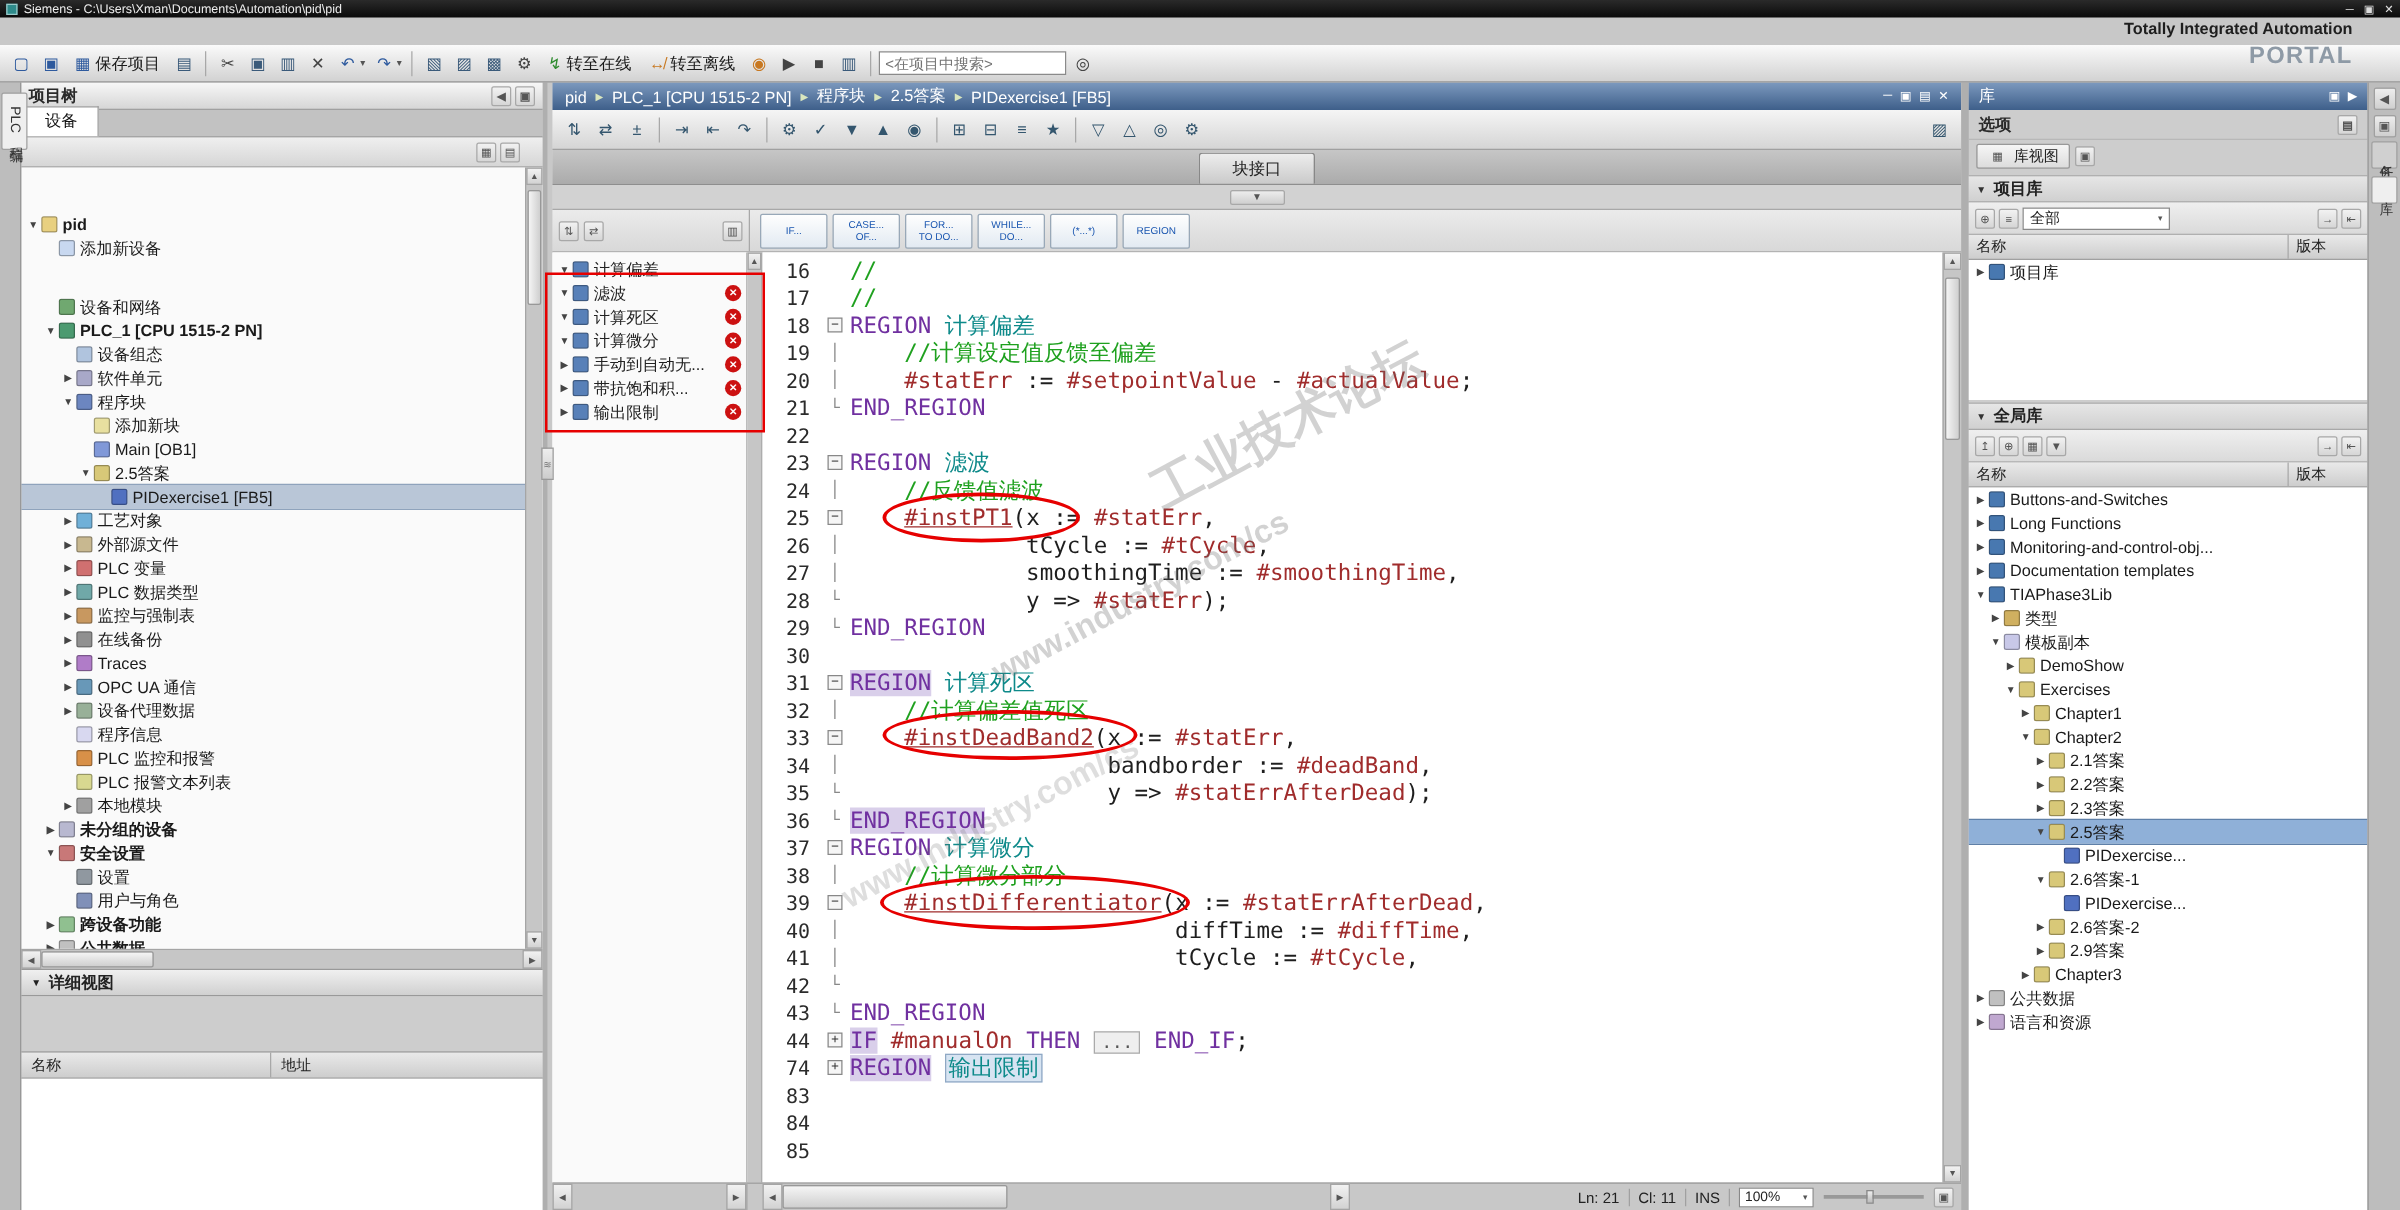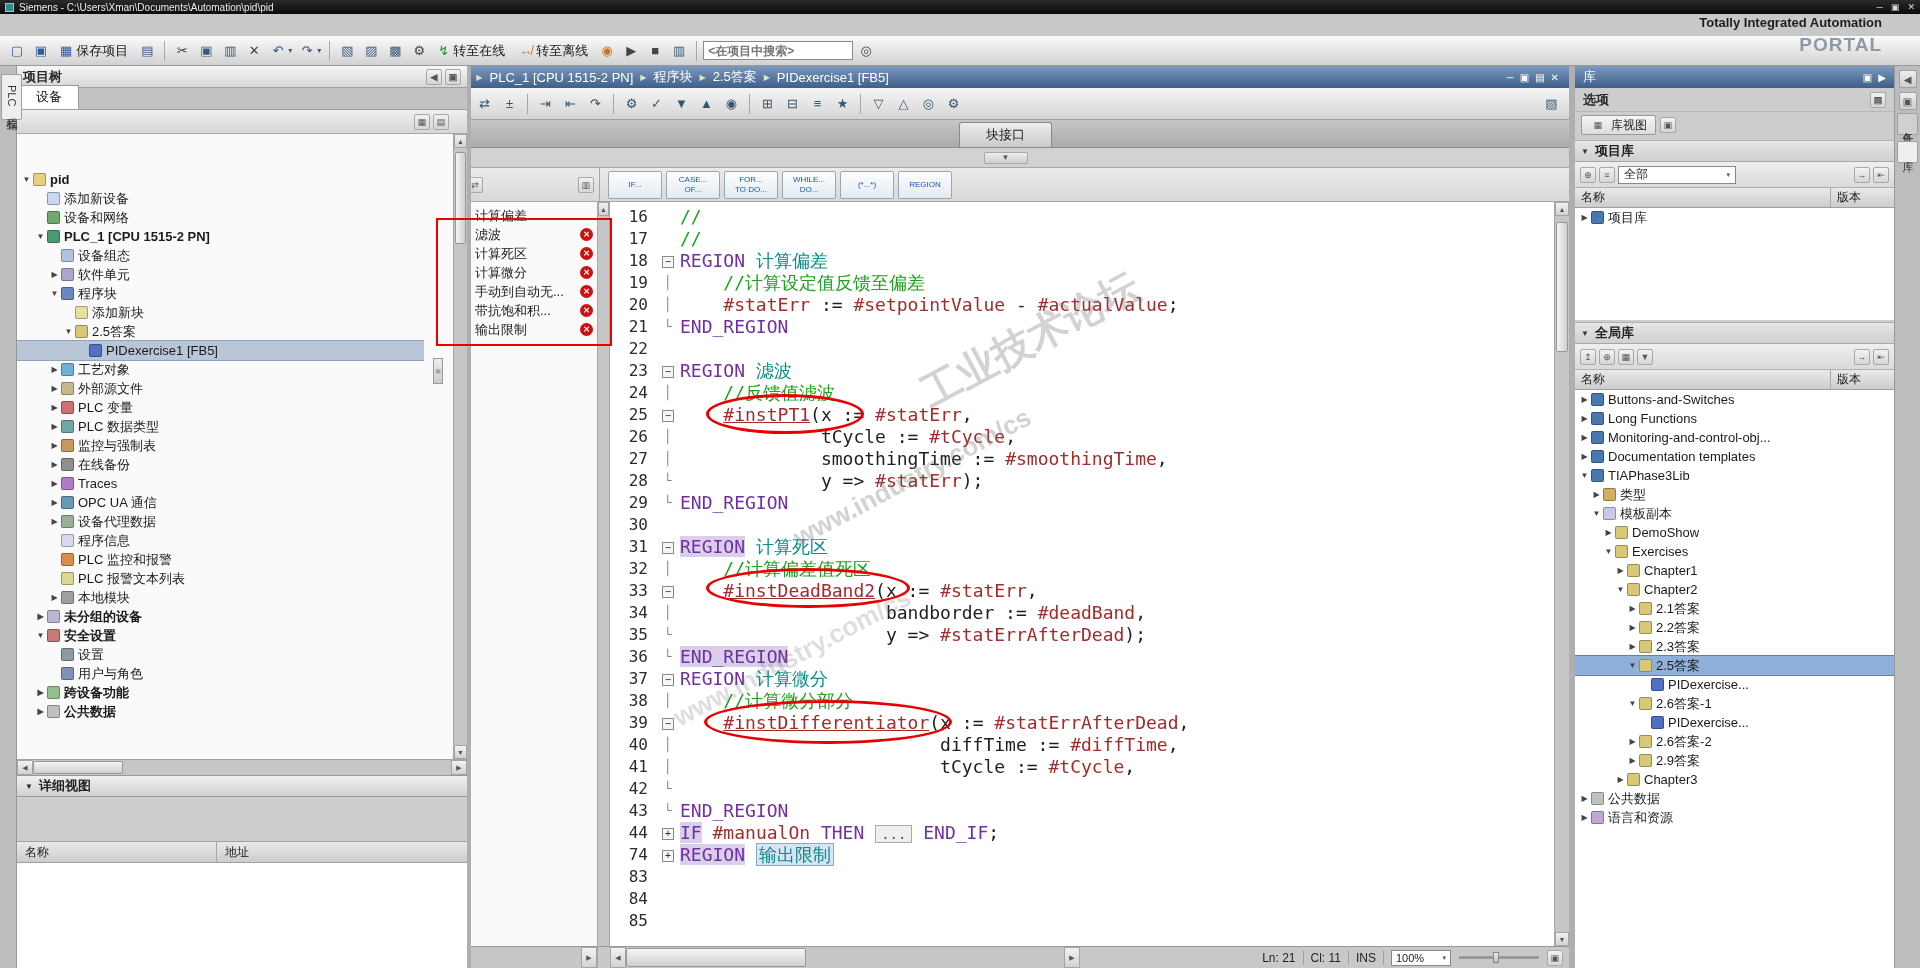--- a/index.html
+++ b/index.html
@@ -14,35 +14,35 @@
 .wc{font-size:9px;color:#DDD;cursor:default;}
 #menubar{position:absolute;top:14px;left:0;right:0;height:22px;background:linear-gradient(#F4F4F4,#DEDEDE);border-bottom:1px solid #B5B5B5;display:flex;align-items:center;padding:0 4px;z-index:19;}
 .menu-item{padding:2px 10px;font-size:13px;color:#1A1A1A;}
 #toolbar{position:absolute;top:36px;left:0;right:0;height:30px;background:linear-gradient(#FAFAFA,#D2D2D2);border-bottom:1px solid #999;display:flex;align-items:center;padding:0 6px;gap:2px;z-index:18;}
 .tb-ico{width:22px;height:22px;display:flex;align-items:center;justify-content:center;font-size:13px;color:#3A5A7A;border:1px solid transparent;border-radius:2px;}
 .tb-dd{font-size:8px;color:#555;margin-left:-3px;margin-right:2px;}
 .tb-sep{width:1px;height:20px;background:#A8A8A8;margin:0 4px;}
 .tb-btn{display:flex;align-items:center;gap:4px;height:22px;padding:0 6px;font-size:13px;color:#1A1A1A;border-radius:2px;}
 .tb-glyph{font-size:13px;}
 .g-blue{color:#2E5A9E;}.g-green{color:#2E8B2E;}.g-orange{color:#C87820;}.g-dark{color:#444;}
-.tb-search input{width:150px;height:19px;border:1px solid #8A8A8A;font-size:12px;padding:0 4px;color:#444;font-family:"Liberation Sans",sans-serif;background:#FFF;font-weight:bold;}
+.tb-search input{width:150px;height:19px;border:1px solid #8A8A8A;font-size:12px;padding:0 4px;color:#444;font-family:"Liberation Sans",sans-serif;background:#FFF;}
 #branding{position:absolute;top:15px;right:38px;text-align:right;z-index:21;}
 #branding .b1{font-size:13px;font-weight:bold;color:#1E1E1E;line-height:16px;}
 #branding .b2{font-size:19px;font-weight:bold;color:#8E9AA6;letter-spacing:1px;line-height:28px;}
 
 
 #leftstrip{position:absolute;left:0;top:66px;width:17px;bottom:0;background:#BDBDBD;border-right:1px solid #989898;z-index:10;}
 #rightstrip{position:absolute;left:1894px;top:66px;width:26px;bottom:0;background:#BDBDBD;border-left:1px solid #989898;z-index:10;display:flex;flex-direction:column;align-items:center;}
 .vtab{writing-mode:vertical-rl;padding:10px 2px;margin:3px 1px;background:#D0D0D0;border:1px solid #A0A0A0;font-size:11px;color:#333;border-radius:2px;}
 .vtab.active{background:#EFEFEF;}
 #leftstrip .vtab{margin-top:8px;margin-left:1px;}
 .strip-ico{width:18px;height:18px;margin-top:4px;display:flex;align-items:center;justify-content:center;font-size:10px;color:#555;background:linear-gradient(#EDEDED,#CFCFCF);border:1px solid #A0A0A0;border-radius:2px;}
 
 
-#project-panel{position:absolute;left:17px;top:66px;width:454px;bottom:0;background:#CDCDCD;border-right:4px solid #AFAFAF;display:flex;flex-direction:column;z-index:9;}
+#project-panel{position:absolute;left:17px;top:66px;width:421px;bottom:0;background:#CDCDCD;border-right:4px solid #AFAFAF;display:flex;flex-direction:column;z-index:9;}
 .p-header{height:22px;flex:none;background:linear-gradient(#F7F7F7,#D6D6D6);border-bottom:1px solid #A0A0A0;display:flex;align-items:center;padding:0 6px;font-weight:bold;font-size:13px;color:#2A2A2A;}
 .ph-icons{margin-left:auto;display:flex;gap:3px;}
 .mini{min-width:16px;height:16px;display:flex;align-items:center;justify-content:center;font-size:9px;color:#555;background:linear-gradient(#F2F2F2,#D6D6D6);border:1px solid #A8A8A8;border-radius:2px;}
 .p-tabs{height:22px;flex:none;background:#C2C2C2;border-bottom:1px solid #9C9C9C;display:flex;align-items:flex-end;padding-left:2px;}
 .tab-active{background:#FFF;border:1px solid #999;border-bottom:none;padding:2px 16px 3px;font-size:13px;color:#111;}
 .p-tools{height:24px;flex:none;background:linear-gradient(#EFEFEF,#D6D6D6);border-bottom:1px solid #A8A8A8;display:flex;align-items:center;justify-content:flex-end;gap:3px;padding:0 18px 0 6px;}
 .p-treewrap{height:625px;flex:none;position:relative;background:#FAFAFA;}
 #ptree{position:absolute;left:0;top:0;width:407px;height:625px;padding-top:36px;overflow:hidden;}
 .trow{height:19px;display:flex;align-items:center;font-size:13px;white-space:nowrap;color:#1A1A1A;}
 .trow.b{font-weight:bold;}
@@ -246,21 +246,21 @@
           <div class="trow b" style="padding-left: 3px;">
             <span class="tarrow">▼</span>
             <span class="tico i-project"></span>
             <span class="tlabel">pid</span>
           </div>
           <div class="trow" style="padding-left: 17px;">
             <span class="tarrow"></span>
             <span class="tico i-add-device"></span>
             <span class="tlabel">添加新设备</span>
           </div>
-          <div class="trow" style="padding-left: 17px;">
+          <div class="trow" style="padding-left: 17px; margin-top: 28px;">
             <span class="tarrow"></span>
             <span class="tico i-network"></span>
             <span class="tlabel">设备和网络</span>
           </div>
           <div class="trow b" style="padding-left: 17px;">
             <span class="tarrow">▼</span>
             <span class="tico i-plc"></span>
             <span class="tlabel">PLC_1 [CPU 1515-2 PN]</span>
           </div>
           <div class="trow" style="padding-left: 31px;">
@@ -275,20 +275,25 @@
           </div>
           <div class="trow" style="padding-left: 31px;">
             <span class="tarrow">▼</span>
             <span class="tico i-program-blocks"></span>
             <span class="tlabel">程序块</span>
           </div>
           <div class="trow" style="padding-left: 45px;">
             <span class="tarrow"></span>
             <span class="tico i-add-block"></span>
             <span class="tlabel">添加新块</span>
+          </div>
+          <div class="trow" style="padding-left: 45px;">
+            <span class="tarrow"></span>
+            <span class="tico i-ob-block"></span>
+            <span class="tlabel">Main [OB1]</span>
           </div>
           <div class="trow" style="padding-left: 45px;">
             <span class="tarrow">▼</span>
             <span class="tico i-group"></span>
             <span class="tlabel">2.5答案</span>
           </div>
           <div class="trow sel" style="padding-left: 59px;">
             <span class="tarrow"></span>
             <span class="tico i-fb-block"></span>
             <span class="tlabel">PIDexercise1 [FB5]</span>

